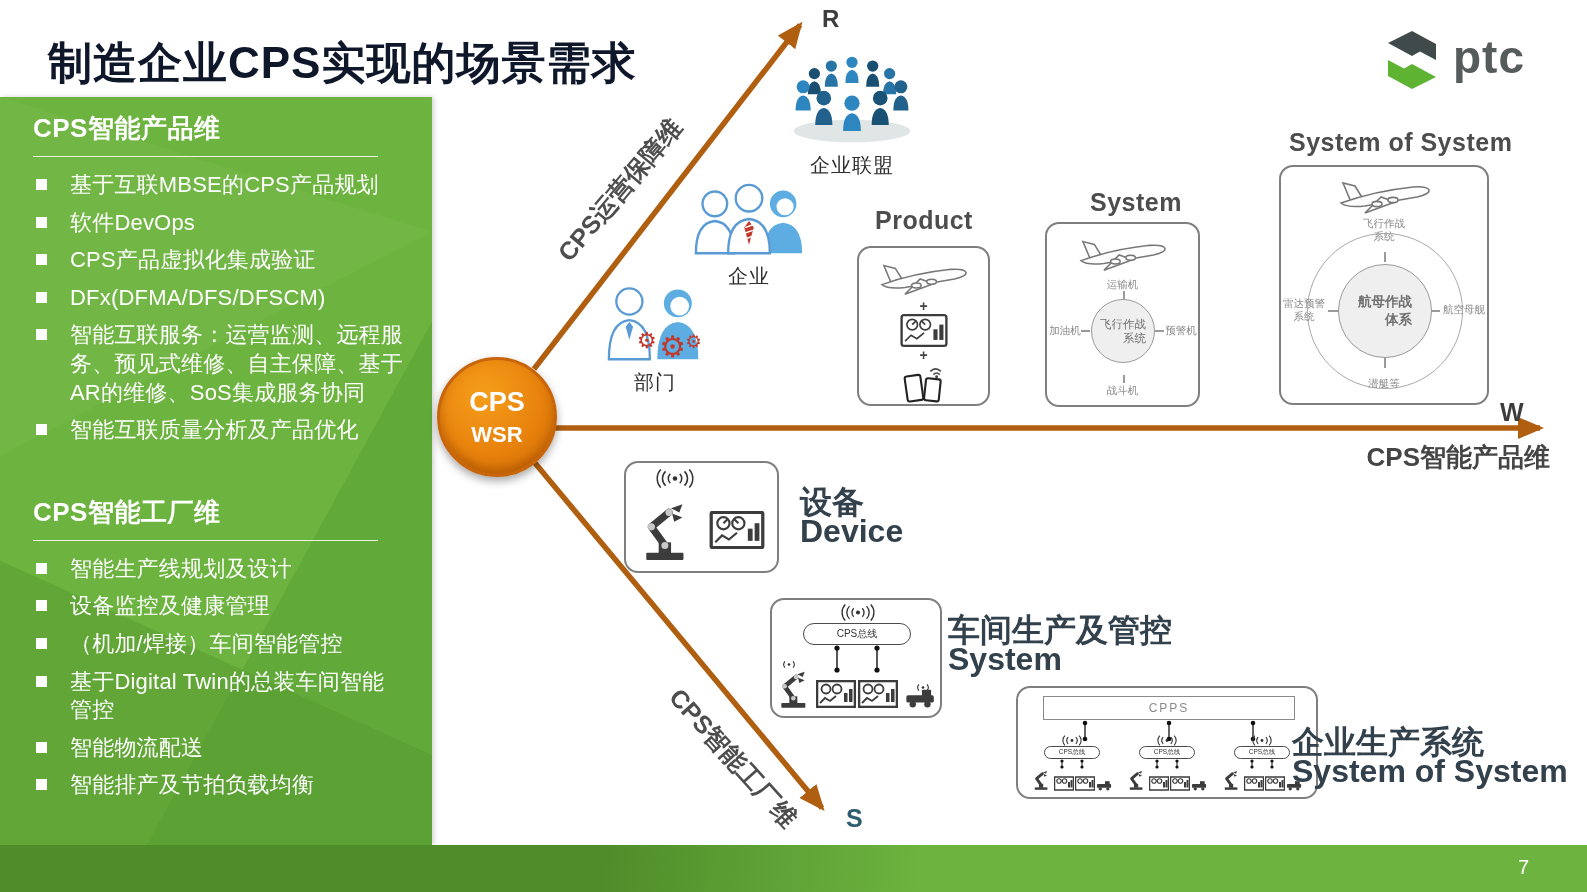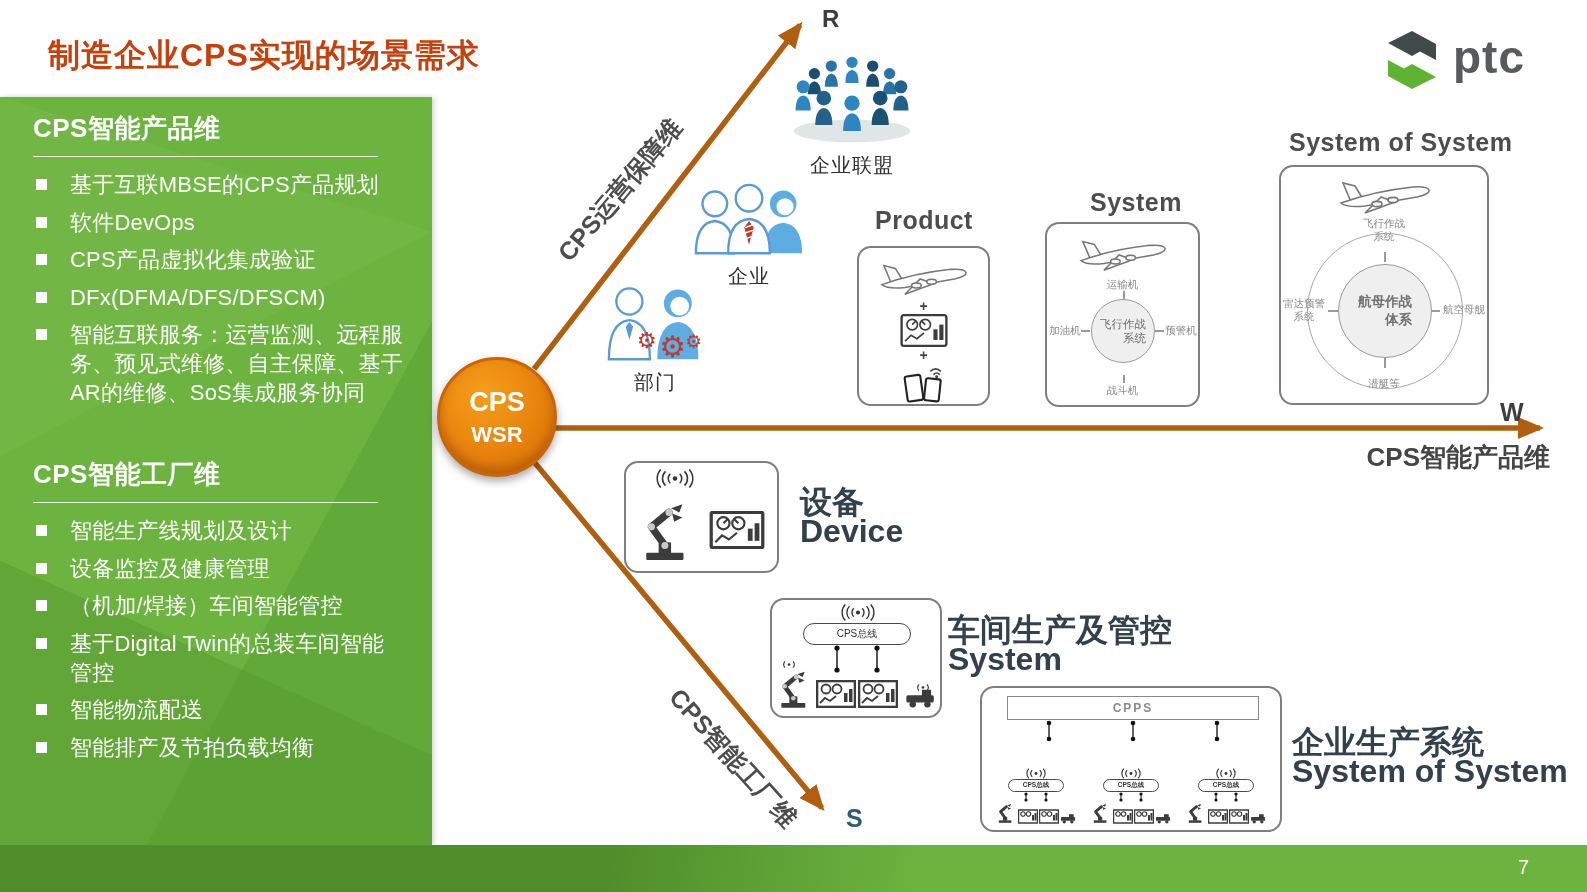--- a/index.html
+++ b/index.html
@@ -1,20 +1,20 @@
 <!DOCTYPE html>
 <html><head>
 <meta charset="utf-8">
 <style>
   * { margin:0; padding:0; box-sizing:border-box; }
   body { font-family:"Liberation Sans", sans-serif; background:#888; }
   .slide { position:relative; width:1587px; height:892px; background:#fff; overflow:hidden; font-family:"Liberation Sans", sans-serif; }
 
   
-  .title { position:absolute; left:48px; top:34px; font-size:32px; font-weight:bold; color:#c2410c; letter-spacing:1px; }
+  .title { position:absolute; left:48px; top:34px; font-size:44px; font-weight:bold; color:#0f172a; letter-spacing:1px; }
   .logo { position:absolute; right:62px; top:30px; display:flex; align-items:center; gap:14px; }
   .logo-text { font-size:46px; color:#565b5c; font-weight:600; letter-spacing:1px; line-height:1; padding-bottom:6px; }
 
   
   .sidebar { position:absolute; left:0; top:97px; width:432px; height:748px; background:#6CB33F; overflow:hidden; color:#fff; box-shadow:2px 0 5px rgba(0,0,0,.18); }
   .sidebar .accent { position:absolute; inset:0; }
   .accent.a1 { background:#79bd4e; opacity:.45; clip-path:polygon(0 0, 100% 18%, 0 48%); }
   .accent.a2 { background:#5aa133; opacity:.55; clip-path:polygon(100% 30%, 100% 100%, 34% 100%); }
   .accent.a3 { background:#55992f; opacity:.5;  clip-path:polygon(0 62%, 100% 88%, 100% 100%, 0 100%); }
   .sidebar-inner { position:relative; padding:14px 26px 0 33px; }
@@ -75,21 +75,21 @@
   .tiny { position:absolute; font-size:10.5px; color:#8a8a8a; text-align:center; }
   .prel { white-space:pre-line; }
   .spoke { position:absolute; background:#9a9a9a; }
 
   .plane { display:block; }
   .abs { position:absolute; }
 
   
   .device-box { left:624px; top:461px; width:155px; height:112px; }
   .workshop-box { left:770px; top:598px; width:172px; height:120px; }
-  .enterprise-box { left:980px; top:686px; width:302px; height:146px;font-weight:bold; }
+  .enterprise-box { left:1016px; top:686px; width:302px; height:113px; }
 
   .dual-label { position:absolute; font-weight:bold; color:#32414c; font-size:32px; line-height:29px; }
   .device-label { left:800px; top:488px; }
   .workshop-label { left:948px; top:616px; }
   .enterprise-label { left:1292px; top:728px; }
 
   .bus-pill { border:1.5px solid #4a4a4a; border-radius:11px; color:#333; text-align:center; background:#fff; }
   .cpps-bar { position:absolute; left:25px; top:8px; width:252px; height:24px; border:1px solid #8a8a8a;
               color:#8a8a8a; font-size:12px; text-align:center; line-height:22px; letter-spacing:2px; }
   .cluster { display:flex; flex-direction:column; align-items:center; width:92px; }
@@ -118,20 +118,21 @@
     <div class="sidebar-inner">
       <section class="sb-section">
         <h2>CPS智能产品维</h2>
         <hr>
         <ul>
           <li>基于互联MBSE的CPS产品规划</li>
           <li>软件DevOps</li>
           <li>CPS产品虚拟化集成验证</li>
           <li>DFx(DFMA/DFS/DFSCM)</li>
           <li>智能互联服务：运营监测、远程服务、预见式维修、自主保障、基于AR的维修、SoS集成服务协同</li>
+          <li>智能互联质量分析及产品优化</li>
         </ul>
       </section>
       <section class="sb-section second">
         <h2>CPS智能工厂维</h2>
         <hr>
         <ul>
           <li>智能生产线规划及设计</li>
           <li>设备监控及健康管理</li>
           <li>（机加/焊接）车间智能管控</li>
           <li>基于Digital Twin的总装车间智能管控</li>

